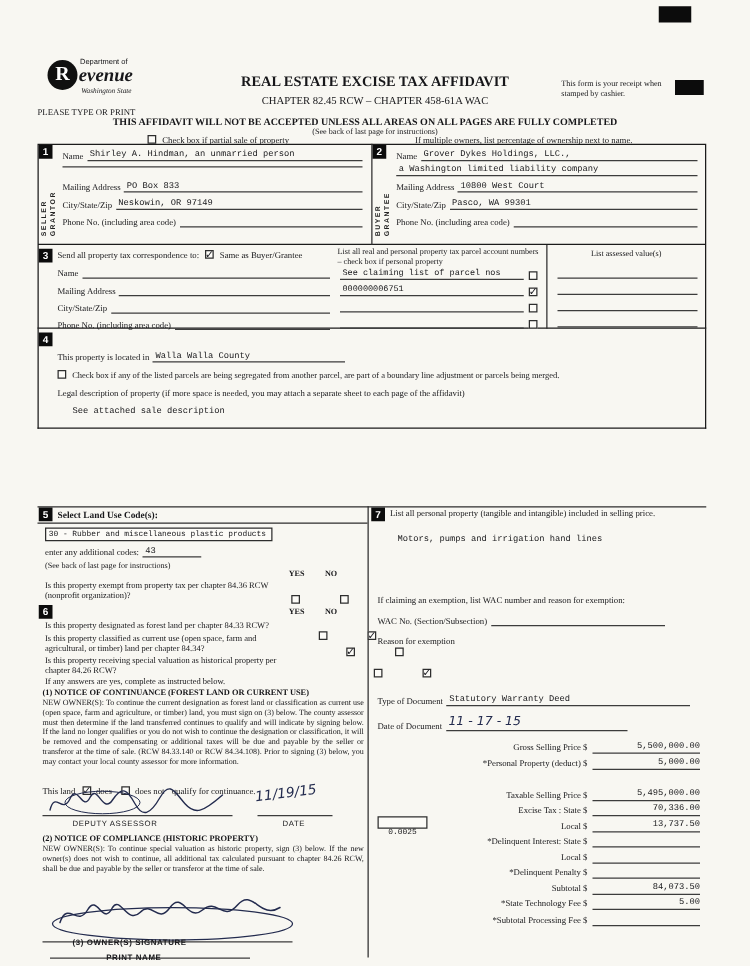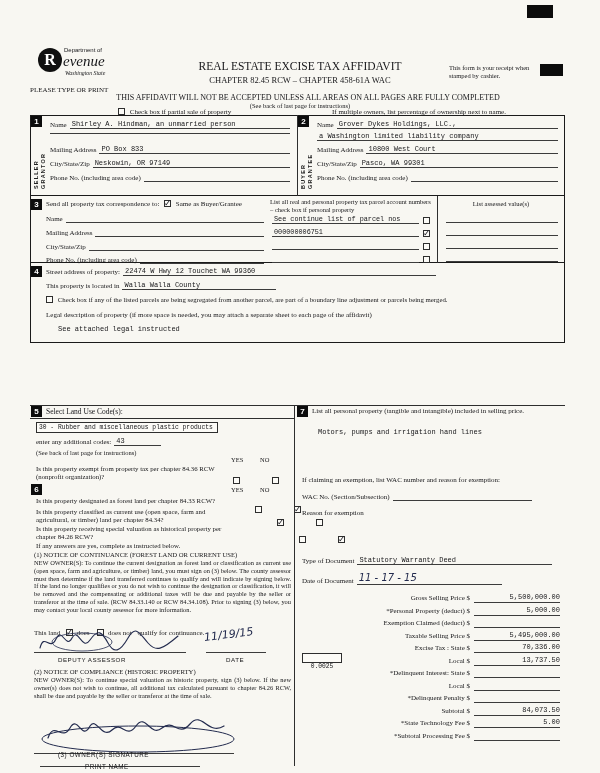--- a/index.html
+++ b/index.html
@@ -1,20 +1,20 @@
 <!DOCTYPE html>
 <html><head>
 <meta charset="utf-8">
 <style>
   * { margin:0; padding:0; box-sizing:border-box; }
   html,body { background:#9a9a9a; }
   .page { position:relative; width:600px; height:773px; margin:0 auto; background:#f8f7f2;
           font-family:"Liberation Serif", serif; color:#17171a; overflow:hidden; }
   .abs { position:absolute; }
-  .b { font-weight:normal; }
+  .b { font-weight:bold; }
   .ctr { text-align:center; }
   .t65 { font-size:6.5px; line-height:1.25; }
   .t68 { font-size:6.8px; line-height:1.25; }
   .t7  { font-size:7px;  line-height:1.25; }
   .t75 { font-size:7.5px; line-height:1.25; }
   .mono { font-family:"Liberation Mono", monospace; }
   .sans { font-family:"Liberation Sans", sans-serif; }
   .hand { font-family:"DejaVu Sans", sans-serif; font-style:italic; color:#232b4e; }
   .blackbar { position:absolute; background:#0c0c0c; }
   .numbox { position:absolute; width:11px; height:11px; background:#0c0c0c; color:#fff;
@@ -55,21 +55,21 @@
     <div class="abs b" style="left:25px;top:8px;font-size:15px;font-style:italic">evenue</div>
     <div class="abs" style="left:27px;top:25px;font-size:5.8px;font-style:italic">Washington State</div>
   </div>
 
   
   <div class="abs ctr b" style="left:140px;top:60px;width:320px;font-size:11.5px">REAL ESTATE EXCISE TAX AFFIDAVIT</div>
   <div class="abs ctr" style="left:140px;top:75px;width:320px;font-size:8.5px">CHAPTER 82.45 RCW – CHAPTER 458-61A WAC</div>
   <div class="abs t65" style="left:449px;top:64px;width:86px">This form is your receipt when stamped by cashier.</div>
 
   <div class="abs t7" style="left:30px;top:86px">PLEASE TYPE OR PRINT</div>
-  <div class="abs ctr b" style="left:63px;top:93px;width:490px;font-size:8px">THIS AFFIDAVIT WILL NOT BE ACCEPTED UNLESS ALL AREAS ON ALL PAGES ARE FULLY COMPLETED</div>
+  <div class="abs ctr b" style="left:47px;top:93px;width:490px;font-size:8px">THIS AFFIDAVIT WILL NOT BE ACCEPTED UNLESS ALL AREAS ON ALL PAGES ARE FULLY COMPLETED</div>
   <div class="abs ctr t65" style="left:55px;top:102px;width:490px">(See back of last page for instructions)</div>
 
   <div class="abs t7" style="left:118px;top:108px">
     <span class="cb"></span>
     <span style="margin-left:3px">Check box if partial sale of property</span>
   </div>
   <div class="abs t7" style="left:332px;top:108px">If multiple owners, list percentage of ownership next to name.</div>
 
   
   <div class="secbox" style="left:30px;top:115px;width:535px;height:81px"></div>
@@ -143,21 +143,21 @@
     <span class="flabel">City/State/Zip</span>
     <span class="ffill"></span>
   </div>
   <div class="frow" style="left:46px;top:255px;width:218px">
     <span class="flabel">Phone No. (including area code)</span>
     <span class="ffill"></span>
   </div>
 
   <div class="abs t65" style="left:270px;top:198px;width:162px">List all real and personal property tax parcel account numbers – check box if personal property</div>
   <div class="prow" style="top:215px">
-    <span class="ffill mono" style="font-size:6.8px">See continue list of parcel nos</span>
+    <span class="ffill mono" style="font-size:6.8px">See claiming list of parcel nos</span>
     <span class="cb" style="margin-left:4px"></span>
   </div>
   <div class="prow" style="top:228px">
     <span class="ffill mono" style="font-size:6.8px">000000006751</span>
     <span class="cb checked" style="margin-left:4px"></span>
   </div>
   <div class="prow" style="top:241px">
     <span class="ffill mono" style="font-size:6.8px"></span>
     <span class="cb" style="margin-left:4px"></span>
   </div>
@@ -169,34 +169,30 @@
   <div class="abs ctr t65" style="left:440px;top:200px;width:122px">List assessed value(s)</div>
   <div class="hl" style="left:446px;top:215px;width:112px;height:8px"></div>
   <div class="hl" style="left:446px;top:228px;width:112px;height:8px"></div>
   <div class="hl" style="left:446px;top:241px;width:112px;height:8px"></div>
   <div class="hl" style="left:446px;top:254px;width:112px;height:8px"></div>
 
   
   <div class="secbox" style="left:30px;top:263px;width:535px;height:80px;border-top:none"></div>
   <div class="numbox" style="left:31px;top:266px">4</div>
 
-  <div class="frow" style="left:46px;top:267px;width:390px">
-    <span class="flabel">Street address of property:</span>
-    <span class="ffill mono">22474 W Hwy 12 Touchet WA 99360</span>
-  </div>
   <div class="frow" style="left:46px;top:281px;width:230px">
     <span class="flabel">This property is located in</span>
     <span class="ffill mono">Walla Walla County</span>
   </div>
   <div class="abs t68" style="left:46px;top:296px;width:510px">
     <span class="cb"></span>
     <span style="margin-left:3px">Check box if any of the listed parcels are being segregated from another parcel, are part of a boundary line adjustment or parcels being merged.</span>
   </div>
   <div class="abs t7" style="left:46px;top:311px;width:510px">Legal description of property (if more space is needed, you may attach a separate sheet to each page of the affidavit)</div>
-  <div class="abs mono t7" style="left:58px;top:325px">See attached legal instructed</div>
+  <div class="abs mono t7" style="left:58px;top:325px">See attached sale description</div>
 
   
   <div class="rule" style="left:30px;top:405px;width:535px;height:1.2px"></div>
   <div class="rule" style="left:294px;top:405px;width:1.2px;height:361px"></div>
   <div class="rule" style="left:30px;top:418px;width:264px;height:1px"></div>
 
   
   <div class="numbox" style="left:31px;top:406px">5</div>
   <div class="abs b t75" style="left:46px;top:407px">Select Land Use Code(s):</div>
   <div class="abs" style="left:36px;top:422px;width:182px;height:11px;border:1px solid #2e2e2e;background:#fcfbf7">
@@ -287,24 +283,20 @@
   </div>
 
   <div class="mrow" style="top:592px">
     <span class="mlabel">Gross Selling Price $</span>
     <span class="mval">5,500,000.00</span>
   </div>
   <div class="mrow" style="top:605px">
     <span class="mlabel">*Personal Property (deduct) $</span>
     <span class="mval">5,000.00</span>
   </div>
-  <div class="mrow" style="top:617px">
-    <span class="mlabel">Exemption Claimed (deduct) $</span>
-    <span class="mval"></span>
-  </div>
   <div class="mrow" style="top:630px">
     <span class="mlabel">Taxable Selling Price $</span>
     <span class="mval">5,495,000.00</span>
   </div>
   <div class="mrow" style="top:642px">
     <span class="mlabel">Excise Tax : State $</span>
     <span class="mval">70,336.00</span>
   </div>
   <div class="abs" style="left:302px;top:653px;width:40px;height:10px;border:1px solid #2e2e2e;background:#fcfbf7;text-align:center">
     <span class="mono" style="font-size:6.3px;line-height:9px">0.0025</span>

